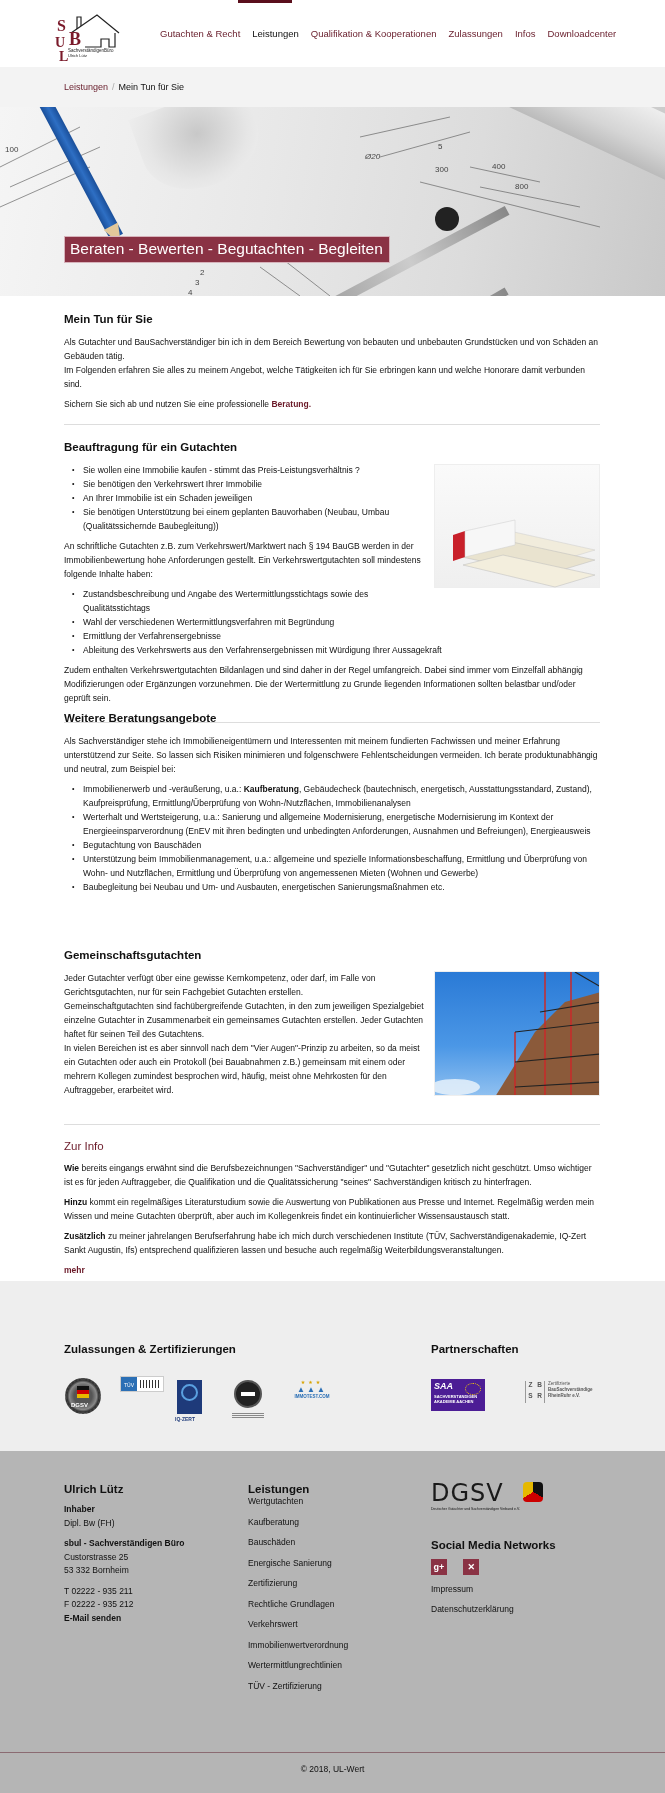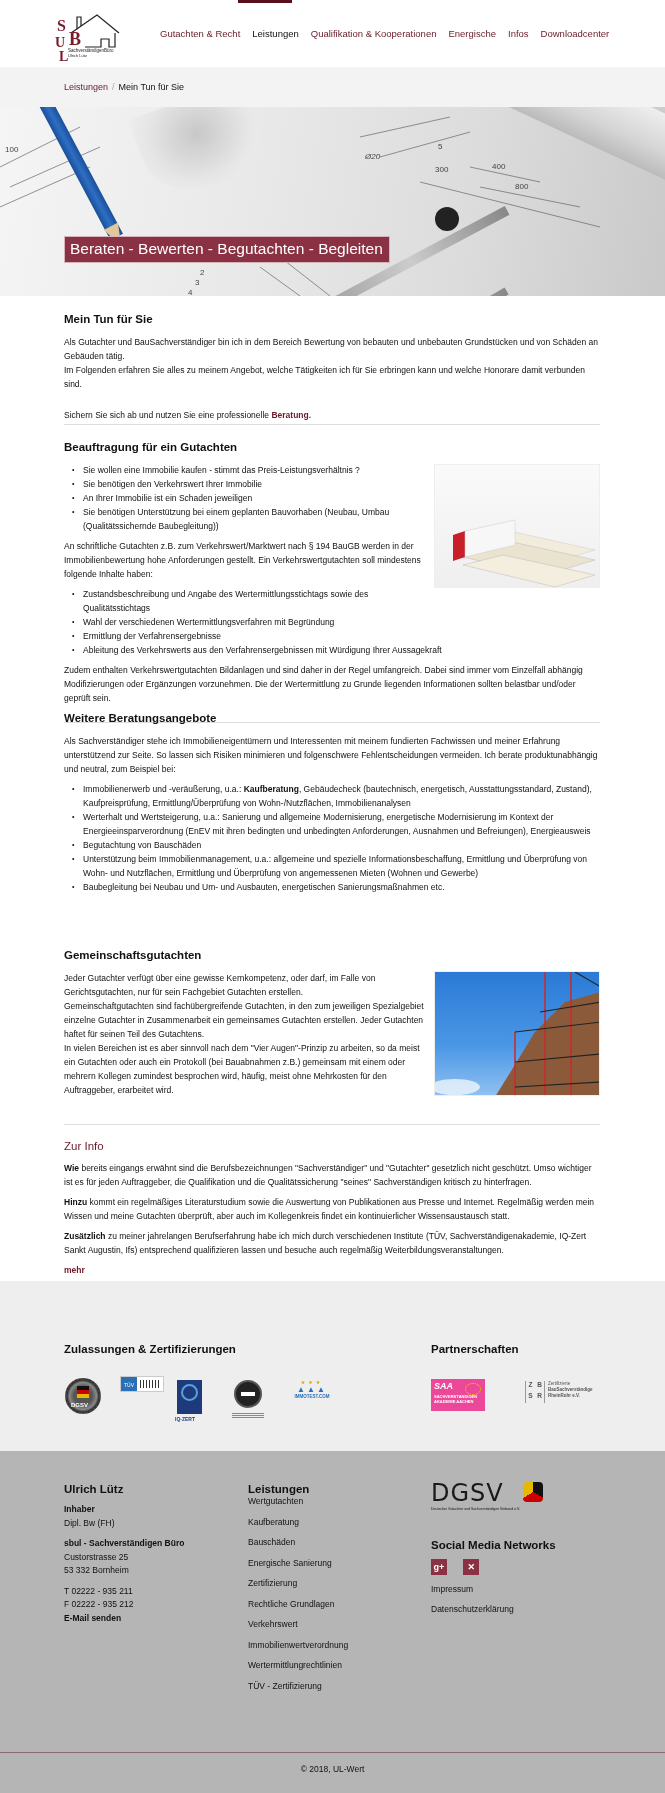--- a/index.html
+++ b/index.html
@@ -59,21 +59,21 @@
       <text x="0" y="38" font-family="Liberation Serif, serif" font-weight="bold" font-size="14" fill="#7a1a2a">U</text>
       <text x="4" y="52" font-family="Liberation Serif, serif" font-weight="bold" font-size="14" fill="#7a1a2a">L</text>
       <text x="13" y="43" font-family="Liberation Sans, sans-serif" font-size="4.5" fill="#222">SachverständigenBüro</text>
       <text x="13" y="48" font-family="Liberation Sans, sans-serif" font-size="4" fill="#222">Ulrich Lütz</text>
     </svg>
   </a>
   <nav class="nav">
     <a>Gutachten &amp; Recht</a>
     <a class="active">Leistungen</a>
     <a>Qualifikation &amp; Kooperationen</a>
-    <a>Energische</a>
+    <a>Zulassungen</a>
     <a>Infos</a>
     <a>Downloadcenter</a>
   </nav>
 </div>
 
 <div class="breadcrumb">
   <a class="link">Leistungen</a>
   <span class="sep">/</span>
   <span>Mein Tun für Sie</span>
 </div>
@@ -109,21 +109,21 @@
   <div class="compass"></div>
   <div class="compass2"></div>
   <div class="knob"></div>
   <div class="hero-caption">Beraten - Bewerten - Begutachten - Begleiten</div>
 </div>
 
 <div class="sec" style="top:313px">
   <h2>Mein Tun für Sie</h2>
   <p style="margin-top:10px">Als Gutachter und BauSachverständiger bin ich in dem Bereich Bewertung von bebauten und unbebauten Grundstücken und von Schäden an Gebäuden tätig.</p>
   <p>Im Folgenden erfahren Sie alles zu meinem Angebot, welche Tätigkeiten ich für Sie erbringen kann und welche Honorare damit verbunden sind.</p>
-  <p style="margin-top:17px"><span>Sichern Sie sich ab und nutzen Sie eine professionelle </span><a class="accent">Beratung.</a></p>
+  <p style="margin-top:6px"><span>Sichern Sie sich ab und nutzen Sie eine professionelle </span><a class="accent">Beratung.</a></p>
 </div>
 <div class="hr" style="top:424px"></div>
 
 <div class="sec" style="top:441px">
   <h2>Beauftragung für ein Gutachten</h2>
   <div style="width:365px;margin-top:10px">
     <ul>
       <li>Sie wollen eine Immobilie kaufen - stimmt das Preis-Leistungsverhältnis ?</li>
       <li>Sie benötigen den Verkehrswert Ihrer Immobilie</li>
       <li>An Ihrer Immobilie ist ein Schaden jeweiligen</li>
@@ -222,21 +222,21 @@
   <div style="position:absolute;left:232px;top:132px;width:32px;height:6px;background:repeating-linear-gradient(180deg,#888 0 1px,transparent 1px 2px)"></div>
 
   <div style="position:absolute;left:290px;top:98px;width:44px;height:18px">
     <div style="color:#d9a400;font-size:5px;text-align:center;letter-spacing:3px">★★★</div>
     <div style="color:#2b6fb5;font-size:8px;text-align:center;letter-spacing:2px">▲▲▲</div>
     <div style="color:#2b6fb5;font-size:4.5px;text-align:center;font-weight:bold">IMMOTEST.COM</div>
   </div>
 
   <h3 style="position:absolute;left:431px;top:62px;font-size:11.5px">Partnerschaften</h3>
 
-  <div style="position:absolute;left:431px;top:98px;width:54px;height:32px;background:#ec4899;color:#fff;padding:2px 3px">
+  <div style="position:absolute;left:431px;top:98px;width:54px;height:32px;background:#4c1d95;color:#fff;padding:2px 3px">
     <div style="font-size:9px;font-weight:bold;font-style:italic">SAA</div>
     <div style="position:absolute;right:4px;top:4px;width:16px;height:12px;border:1px dotted #ffd400;border-radius:50%"></div>
     <div style="font-size:4px;font-weight:bold;margin-top:3px">SACHVERSTÄNDIGEN</div>
     <div style="font-size:4px;font-weight:bold">AKADEMIE AACHEN</div>
   </div>
 
   <div style="position:absolute;left:525px;top:100px;width:80px;height:26px;display:flex;gap:3px">
     <div style="width:20px;height:22px;display:grid;grid-template-columns:1fr 1fr;font-size:6.5px;color:#555;font-weight:bold;text-align:center;border-left:1px solid #999;border-right:1px solid #999">
       <span>Z</span>
         <span>B</span>

